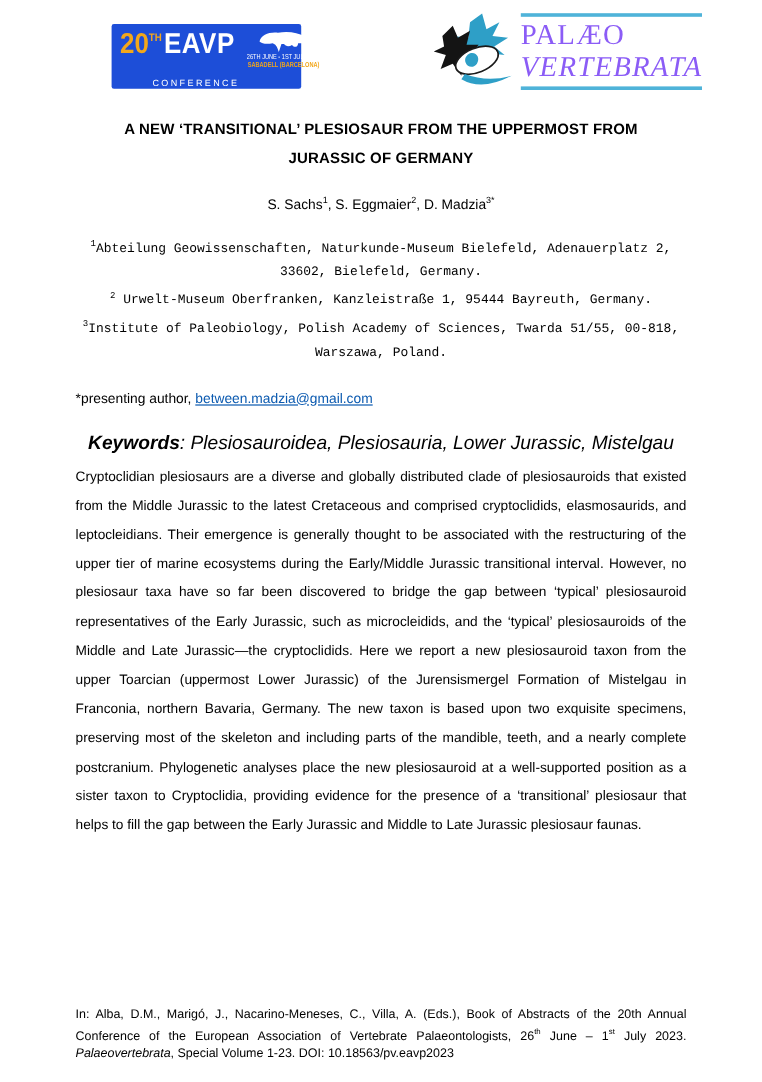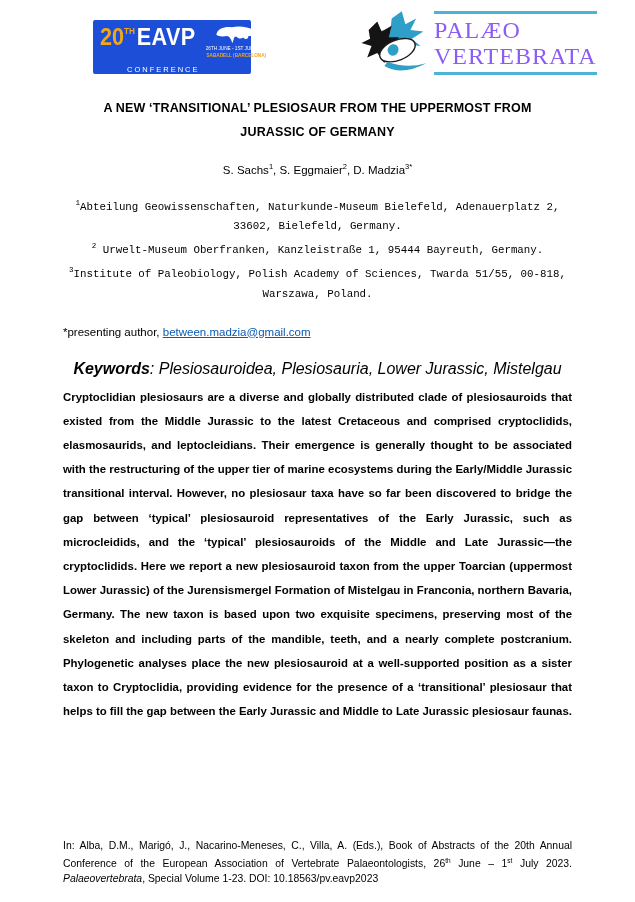--- a/index.html
+++ b/index.html
@@ -20,34 +20,34 @@
   .edates{color:#fff;font-size:6px;white-space:nowrap;transform:scaleX(.78);transform-origin:center top;margin-top:1px;}
   .eloc{color:#F2A71B;font-weight:bold;font-size:6px;white-space:nowrap;transform:scaleX(.78);transform-origin:center top;margin-top:1px;}
 
   
   .pv{position:absolute;left:360px;top:8px;display:flex;align-items:center;}
   .pv-icon svg{width:72px;height:70px;display:block;}
   .pv-text{margin-left:2px;}
   .pv-rule{height:3px;background:#4FB3D9;width:100%;}
   .pv-l1,.pv-l2{font-family:"Liberation Serif",serif;color:#8b5cf6;font-size:24px;line-height:26px;letter-spacing:1px;white-space:nowrap;}
   .pv-l1{margin-top:3px;}
-  .pv-l2{margin-bottom:3px;}
+  .pv-l2{margin-bottom:3px;font-style:italic;}
 
   
   main{position:absolute;left:63px;top:96px;width:509px;}
   h1{font-size:12.5px;font-weight:bold;text-align:center;line-height:24px;margin:0 auto;max-width:495px;letter-spacing:.15px;}
   .authors{text-align:center;font-size:11.5px;margin:18px 0 0;}
   .authors sup,.affils sup{font-size:7.5px;}
   .affils{margin:17px -4px 0;text-align:center;font-size:10.8px;line-height:20px;font-family:Liberation Mono, monospace;}
   .affils p{margin:0;}
   .presenting{margin:22px 0 0;font-size:11.5px;}
   .email{color:#0B5AB0;text-decoration:underline;cursor:pointer;}
   .keywords{margin:22px 0 0;font-size:16px;font-style:italic;text-align:center;}
   .kw-label{font-weight:bold;}
-  .abstract{margin:7px 0 0;font-size:11.4px;line-height:24.2px;text-align:justify;font-weight:bold;}
+  .abstract{margin:7px 0 0;font-size:11.4px;line-height:24.2px;text-align:justify;}
 
   
   footer{position:absolute;left:63px;top:839px;width:509px;}
   .cite{font-size:10.4px;line-height:14.6px;text-align:justify;margin:0;}
   .cite sup{font-size:6.5px;}
   .pnum{text-align:right;font-size:11.5px;margin-top:17px;font-family:Liberation Mono, monospace;}
 </style>
 </head>
 <body>
 

